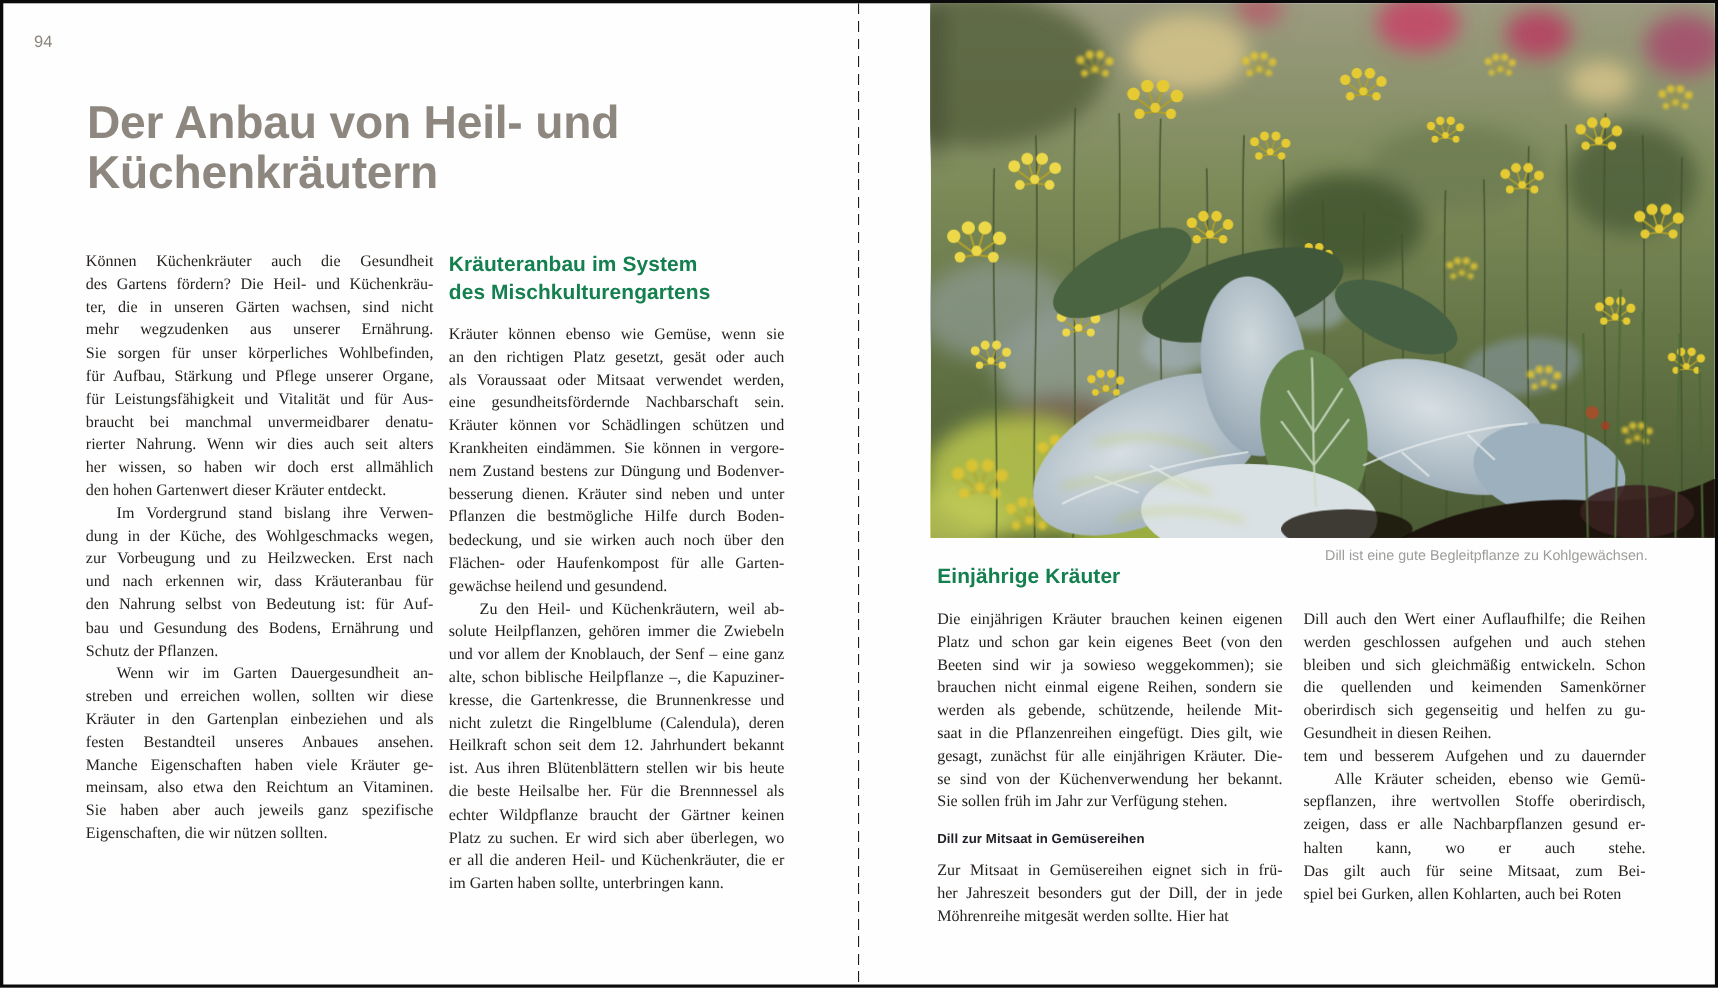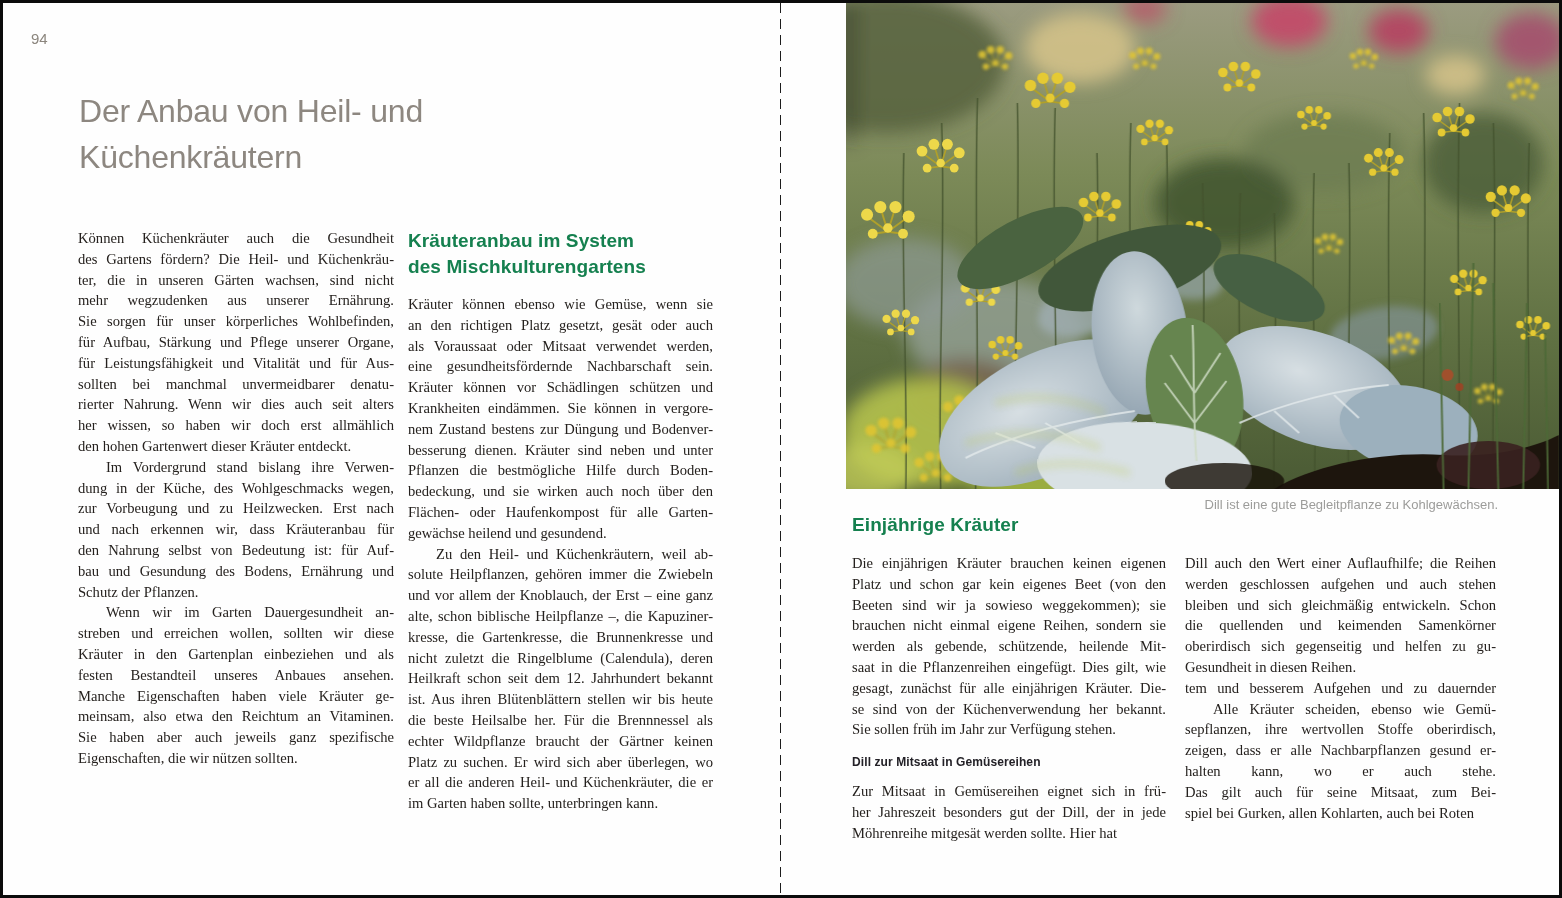--- a/index.html
+++ b/index.html
@@ -6,21 +6,21 @@
   html,body { width:1562px; height:898px; }
   body { font-family:"Liberation Serif", serif; background:#555; }
 
   .frame { position:relative; width:1562px; height:898px; background:#fefefdff;
            background:#fefefe; border:3px solid #0b0b0b; overflow:hidden; }
 
   .pagenum { position:absolute; left:28px; top:27px; font-family:"Liberation Sans",sans-serif;
              font-size:15px; color:#8b857d; }
 
   .title { position:absolute; left:76px; top:85px; font-family:"Liberation Sans",sans-serif;
-           font-weight:400; font-size:32px; line-height:46px; color:#8d8780; letter-spacing:-0.2px; }
+           font-weight:700; font-size:42px; line-height:46px; color:#8d8780; letter-spacing:-0.2px; }
 
   .col { position:absolute; color:#25211e; font-size:14.6px; line-height:20.8px; }
   .col-a { left:75px;  top:225px; width:316px; }
   .col-b { left:405px; top:225px; width:305px; }
   .col-c { left:849px; top:550px; width:314px; }
   .col-d { left:1182px; top:550px; width:311px; }
 
   .greenhead { font-family:"Liberation Sans",sans-serif; font-weight:700;
                color:#15804f; font-size:19px; line-height:26px; letter-spacing:0.1px; }
   .col-b .greenhead { margin-bottom:14px; }
@@ -57,21 +57,21 @@
 
     <div class="col col-a">
         <div class="para">
           <div class="tline">Können Küchenkräuter auch die Gesundheit</div>
           <div class="tline">des Gartens fördern? Die Heil- und Küchenkräu-</div>
           <div class="tline">ter, die in unseren Gärten wachsen, sind nicht</div>
           <div class="tline">mehr wegzudenken aus unserer Ernährung.</div>
           <div class="tline">Sie sorgen für unser körperliches Wohlbefinden,</div>
           <div class="tline">für Aufbau, Stärkung und Pflege unserer Organe,</div>
           <div class="tline">für Leistungsfähigkeit und Vitalität und für Aus-</div>
-          <div class="tline">sollten bei manchmal unvermeidbarer denatu-</div>
+          <div class="tline">braucht bei manchmal unvermeidbarer denatu-</div>
           <div class="tline">rierter Nahrung. Wenn wir dies auch seit alters</div>
           <div class="tline">her wissen, so haben wir doch erst allmählich</div>
           <div class="tline lastline">den hohen Gartenwert dieser Kräuter entdeckt.</div>
         </div>
         <div class="para indent">
           <div class="tline">Im Vordergrund stand bislang ihre Verwen-</div>
           <div class="tline">dung in der Küche, des Wohlgeschmacks wegen,</div>
           <div class="tline">zur Vorbeugung und zu Heilzwecken. Erst nach</div>
           <div class="tline">und nach erkennen wir, dass Kräuteranbau für</div>
           <div class="tline">den Nahrung selbst von Bedeutung ist: für Auf-</div>
@@ -106,21 +106,21 @@
             <div class="tline">nem Zustand bestens zur Düngung und Bodenver-</div>
             <div class="tline">besserung dienen. Kräuter sind neben und unter</div>
             <div class="tline">Pflanzen die bestmögliche Hilfe durch Boden-</div>
             <div class="tline">bedeckung, und sie wirken auch noch über den</div>
             <div class="tline">Flächen- oder Haufenkompost für alle Garten-</div>
             <div class="tline lastline">gewächse heilend und gesundend.</div>
           </div>
           <div class="para indent">
             <div class="tline">Zu den Heil- und Küchenkräutern, weil ab-</div>
             <div class="tline">solute Heilpflanzen, gehören immer die Zwiebeln</div>
-            <div class="tline">und vor allem der Knoblauch, der Erst – eine ganz</div>
+            <div class="tline">und vor allem der Knoblauch, der Senf – eine ganz</div>
             <div class="tline">alte, schon biblische Heilpflanze –, die Kapuziner-</div>
             <div class="tline">kresse, die Gartenkresse, die Brunnenkresse und</div>
             <div class="tline">nicht zuletzt die Ringelblume (Calendula), deren</div>
             <div class="tline">Heilkraft schon seit dem 12. Jahrhundert bekannt</div>
             <div class="tline">ist. Aus ihren Blütenblättern stellen wir bis heute</div>
             <div class="tline">die beste Heilsalbe her. Für die Brennnessel als</div>
             <div class="tline">echter Wildpflanze braucht der Gärtner keinen</div>
             <div class="tline">Platz zu suchen. Er wird sich aber überlegen, wo</div>
             <div class="tline">er all die anderen Heil- und Küchenkräuter, die er</div>
             <div class="tline lastline">im Garten haben sollte, unterbringen kann.</div>

